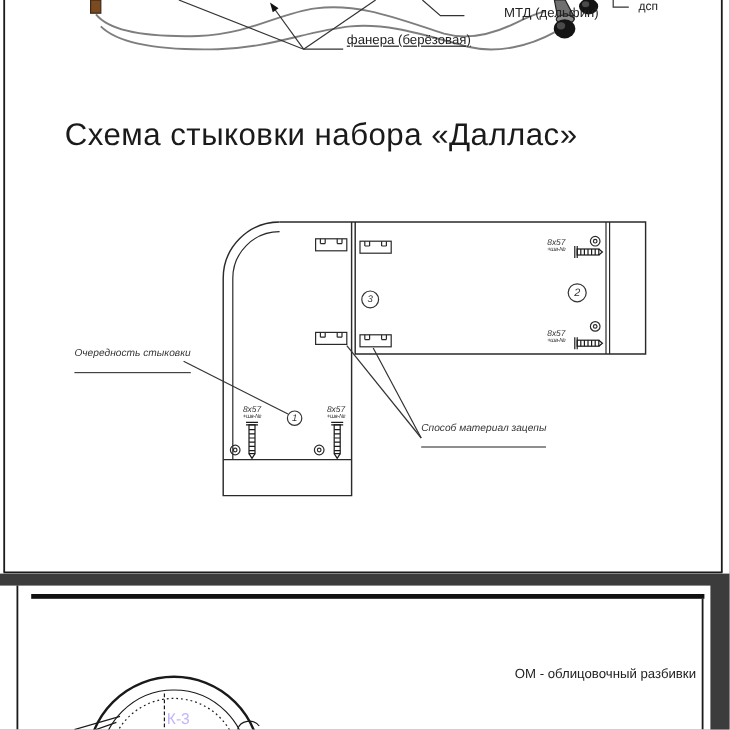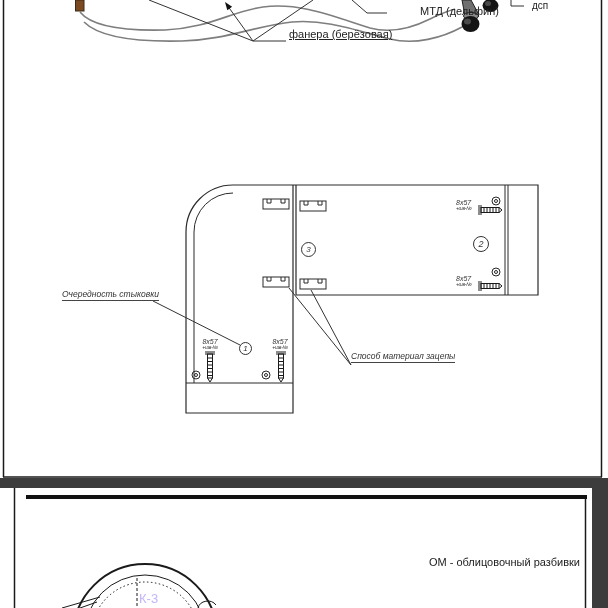--- a/index.html
+++ b/index.html
@@ -9,21 +9,21 @@
   .page{position:absolute;background:#ffffff;}
   #page1{left:0;top:0;width:608px;height:478px;}
   #page2{left:0;top:488px;width:592px;height:120px;}
   #lines{position:absolute;left:0;top:0;z-index:2;}
   .txt{position:absolute;z-index:3;color:#1a1a1a;white-space:nowrap;}
   .doc-title{left:54px;top:97px;font-size:26px;letter-spacing:.4px;}
   .lbl{font-size:11px;color:#222;}
   .lbl-mtd{left:373px;top:5px;margin-left:47px;}
   .lbl-plywood{left:289px;top:28px;text-decoration:underline;}
   .lbl-dsp{left:532px;top:0px;font-size:10px;}
-  .hand{font-style:italic;font-size:8.5px;color:#333;border-bottom:1px solid #444;padding-bottom:1px;}
+  .hand{font-style:italic;font-size:8.5px;color:#333;border-bottom:1px solid #444;padding-bottom:11px;}
   .lbl-order{left:62px;top:289px;}
   .lbl-method{left:351px;top:351px;}
   .screwlbl{font-style:italic;color:#333;text-align:center;line-height:1.05;}
   .screwlbl .m{font-size:7px;}
   .screwlbl .s{font-size:5px;letter-spacing:-0.3px;}
   .circ{position:absolute;z-index:3;border:1px solid #333;border-radius:50%;
         display:flex;align-items:center;justify-content:center;
         font-style:italic;font-size:8px;color:#333;background:#fff;}
   .c1{left:239px;top:342px;width:11px;height:11px;}
   .c2{left:473px;top:236px;width:14px;height:14px;font-size:9px;}
@@ -159,20 +159,21 @@
     <g fill="none" stroke="#1a1a1a">
       <circle cx="145" cy="636" r="72" stroke-width="2"></circle>
       <circle cx="145" cy="636" r="61" stroke-width="1"></circle>
       <circle cx="145" cy="636" r="54" stroke-width="1" stroke-dasharray="1.5,2.5"></circle>
       <path d="M137,578 V608" stroke-width="1" stroke-dasharray="3,2"></path>
       <path d="M198,608 A10,9 0 0 1 216,605" stroke-width="1"></path>
       <path d="M62,608 L100,597 M80,608 L97,602" stroke-width="1"></path>
     </g>
   </svg>
 
+  <div class="txt doc-title">Схема стыковки набора «Даллас»</div>
   <div class="txt lbl lbl-mtd">МТД (дельфин)</div>
   <div class="txt lbl lbl-plywood">фанера (берёзовая)</div>
   <div class="txt lbl lbl-dsp">дсп</div>
 
   <div class="txt hand lbl-order">Очередность стыковки</div>
   <div class="txt hand lbl-method">Способ материал зацепы</div>
 
   <div class="circ c1">1</div>
   <div class="circ c2">2</div>
   <div class="circ c3">3</div>

